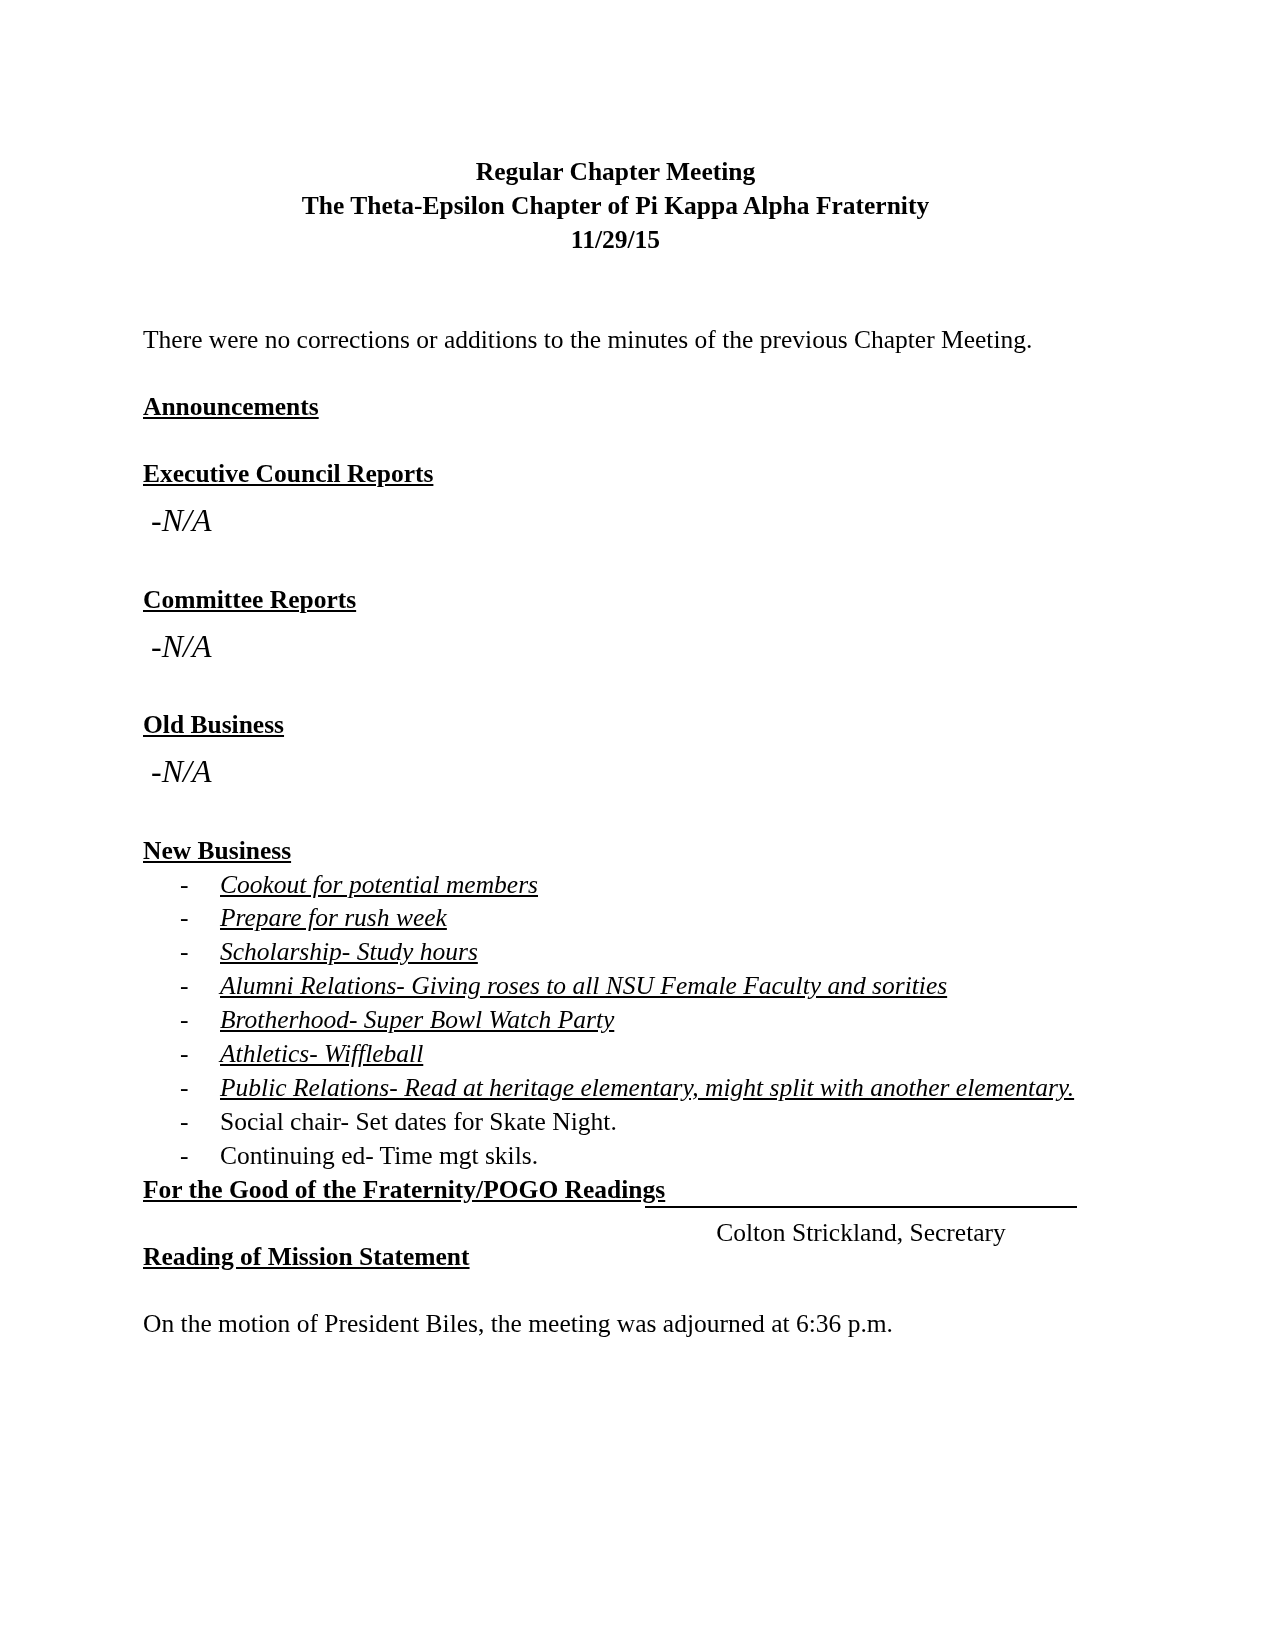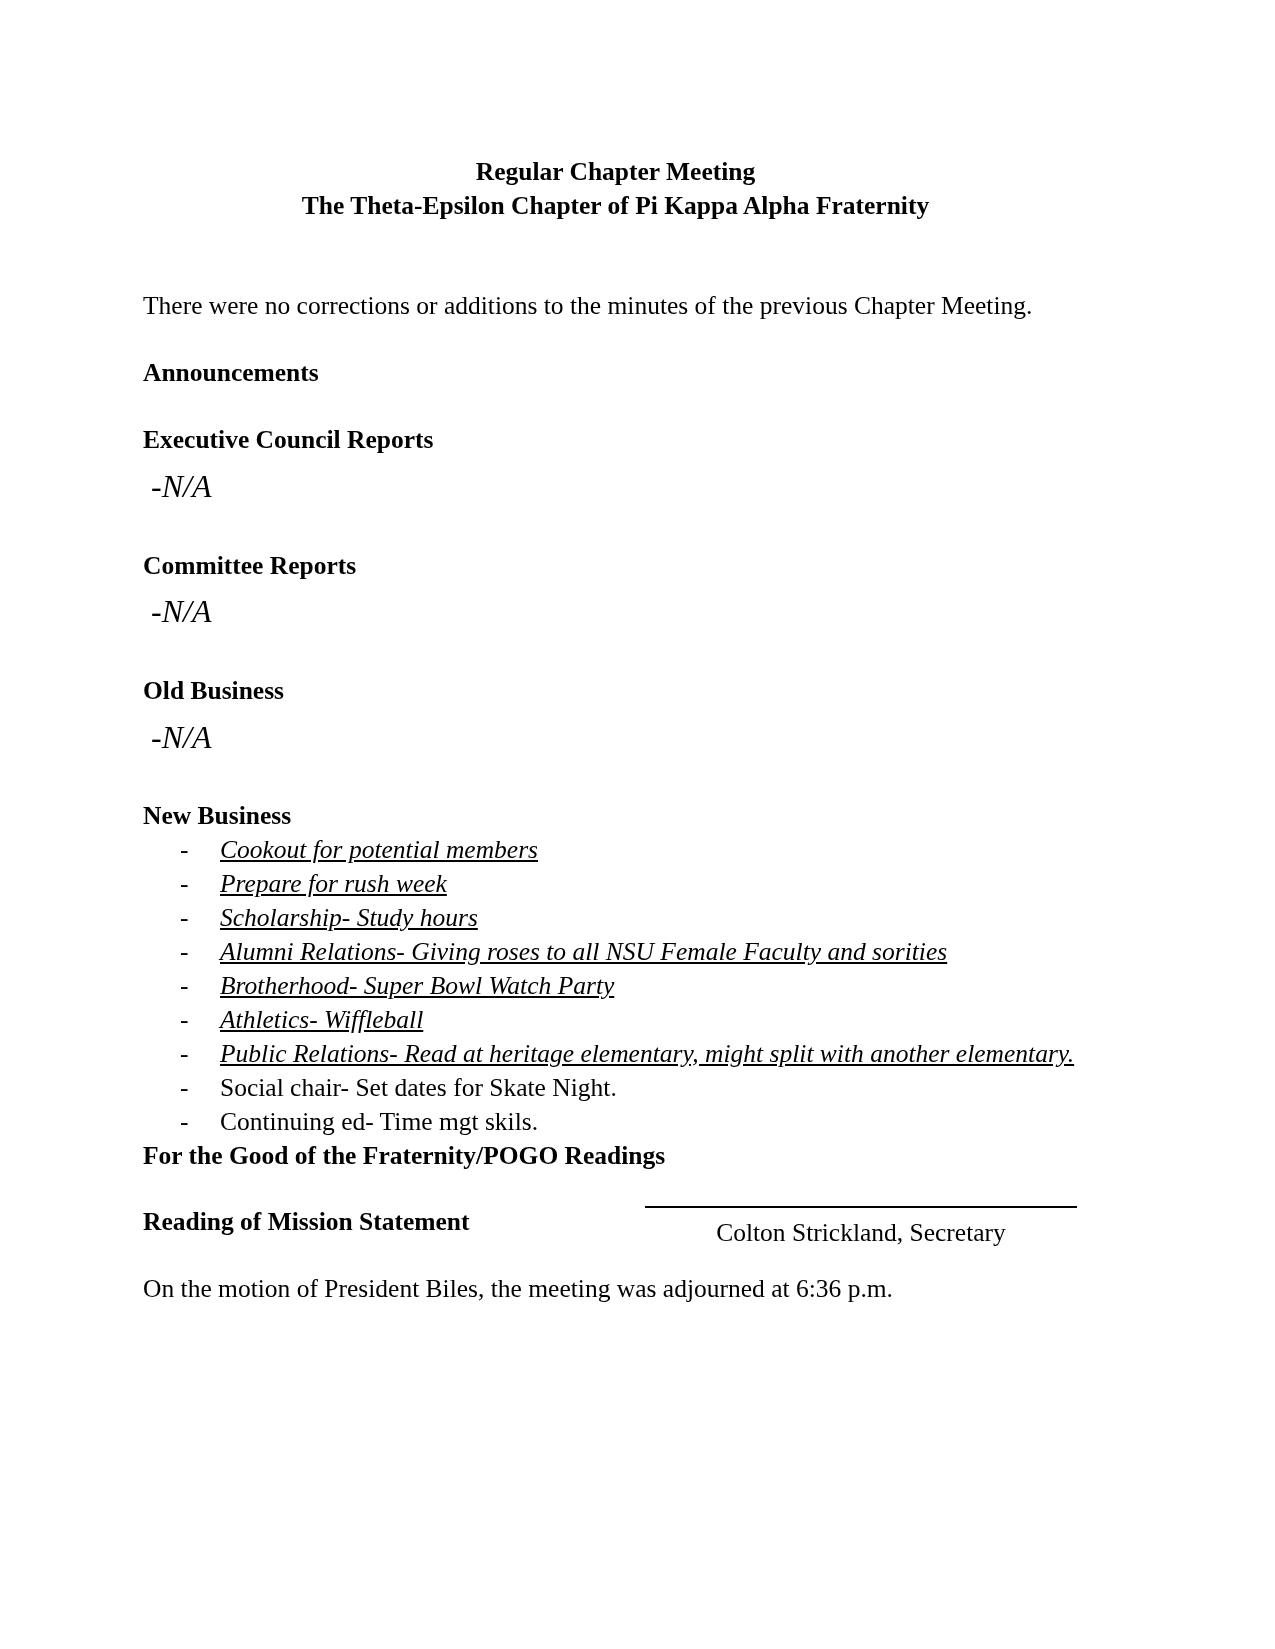--- a/index.html
+++ b/index.html
@@ -41,20 +41,21 @@
     text-align: left;
   }
   .gap {
     height: 33px;
   }
   h2.section-heading {
     font-size: 25.5px;
     font-weight: bold;
     margin: 0;
     line-height: 1.33;
+    text-decoration: underline;
   }
   .na-line {
     font-size: 32px;
     font-style: italic;
     line-height: 1.33;
     margin: 8px;
   }
   ul.new-business-list {
     list-style: none;
     margin: 0;
@@ -103,20 +104,21 @@
 </head>
 <body>
 
 <div class="page">
 
   <div class="content">
 
     <div class="title-block">
       <span class="title-line">Regular Chapter Meeting</span>
       <span class="title-line">The Theta-Epsilon Chapter of Pi Kappa Alpha Fraternity</span>
+      <span class="title-line">11/29/15</span>
     </div>
 
     <div class="gap"></div>
 
 
     <div class="gap"></div>
 
     <p class="body-para">There were no corrections or additions to the minutes of the previous Chapter Meeting.</p>
 
     <div class="gap"></div>

